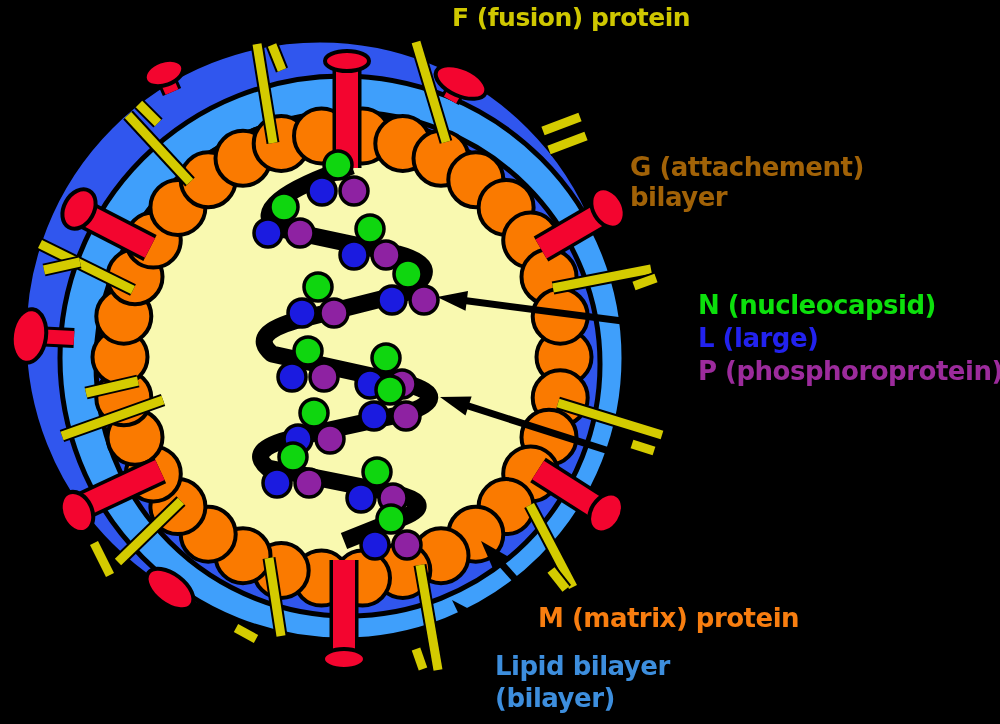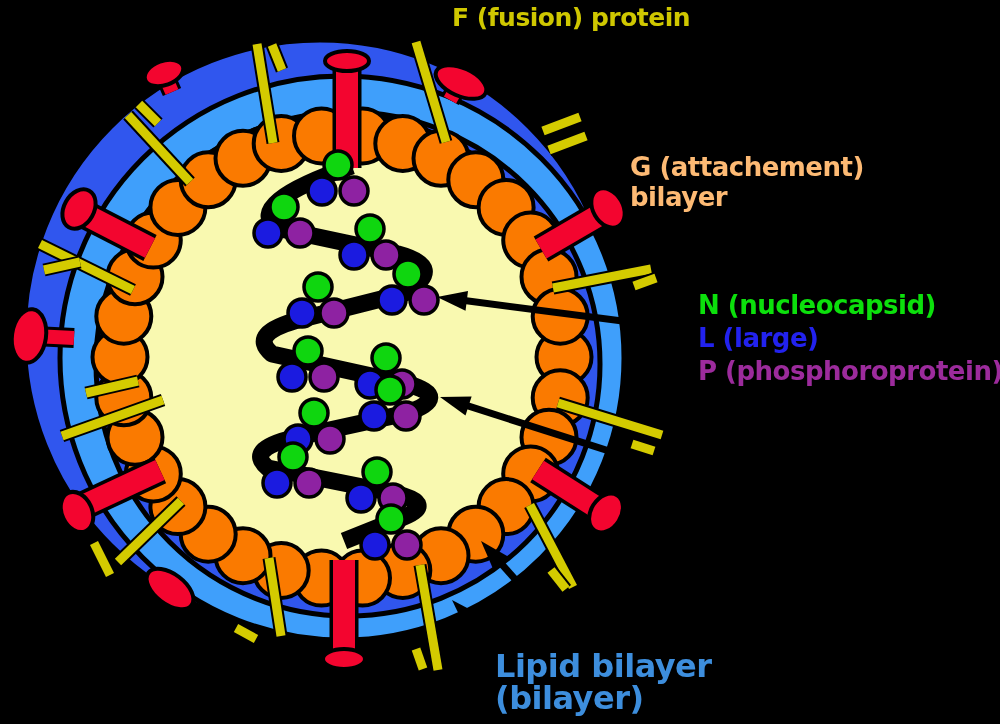--- a/index.html
+++ b/index.html
@@ -11,21 +11,21 @@
     font-family:"DejaVu Sans","Liberation Sans",sans-serif;
     font-weight:bold;
     white-space:nowrap;
     letter-spacing:-0.5px;
     line-height:1.15;
   }
   .lbl-f{left:452px;top:4px;font-size:25px;}
   .lbl-g{left:630px;top:152px;font-size:26px;line-height:30px;}
   .lbl-nlp{left:698px;top:289px;font-size:26px;line-height:33px;}
   .lbl-m{left:538px;top:604px;font-size:26px;}
-  .lbl-lipid{left:495px;top:650px;font-size:32px;line-height:32px;}
+  .lbl-lipid{left:495px;top:650px;font-size:26px;line-height:32px;}
 </style>
 </head>
 <body>
 
 <div id="stage">
 
   <svg width="1000" height="724" viewBox="0 0 1000 724">
     <g>
         <circle cx="320" cy="336" r="296" fill="#3056ee" stroke="#000" stroke-width="5"></circle>
         <circle cx="342" cy="358" r="282" fill="#3f9ffb" stroke="#000" stroke-width="5"></circle>
@@ -194,30 +194,31 @@
         <polygon points="440,397 471.6,396.6 465.5,415.6" fill="#000"></polygon>
         <line x1="548" y1="616" x2="495.65669359691975" y2="557.4067465637162" stroke="#000" stroke-width="7"></line>
         <polygon points="481,541 508.4,556.7 493.5,570.0" fill="#000"></polygon>
         <line x1="502" y1="652" x2="467.24839175753925" y2="615.8583274278408" stroke="#000" stroke-width="7"></line>
         <polygon points="452,600 480.0,614.7 465.6,628.6" fill="#000"></polygon>
       </g>
   </svg>
 
   <div class="lbl lbl-f" style="color: rgb(207, 199, 0);">F (fusion) protein</div>
 
-  <div class="lbl lbl-g" style="color: #fdba74;">
+  <div class="lbl lbl-g" style="color: #a16207;">
     <div>G (attachement)</div>
     <div>bilayer</div>
   </div>
 
   <div class="lbl lbl-nlp">
     <div style="color: rgb(12, 224, 12);">N (nucleocapsid)</div>
     <div style="color: rgb(34, 34, 238);">L (large)</div>
     <div style="color: rgb(156, 43, 156);">P (phosphoroprotein)</div>
   </div>
 
+  <div class="lbl lbl-m" style="color: rgb(248, 126, 16);">M (matrix) protein</div>
 
   <div class="lbl lbl-lipid" style="color: rgb(61, 142, 221);">
     <div>Lipid bilayer</div>
     <div>(bilayer)</div>
   </div>
 
 </div>
 
 </body></html>

